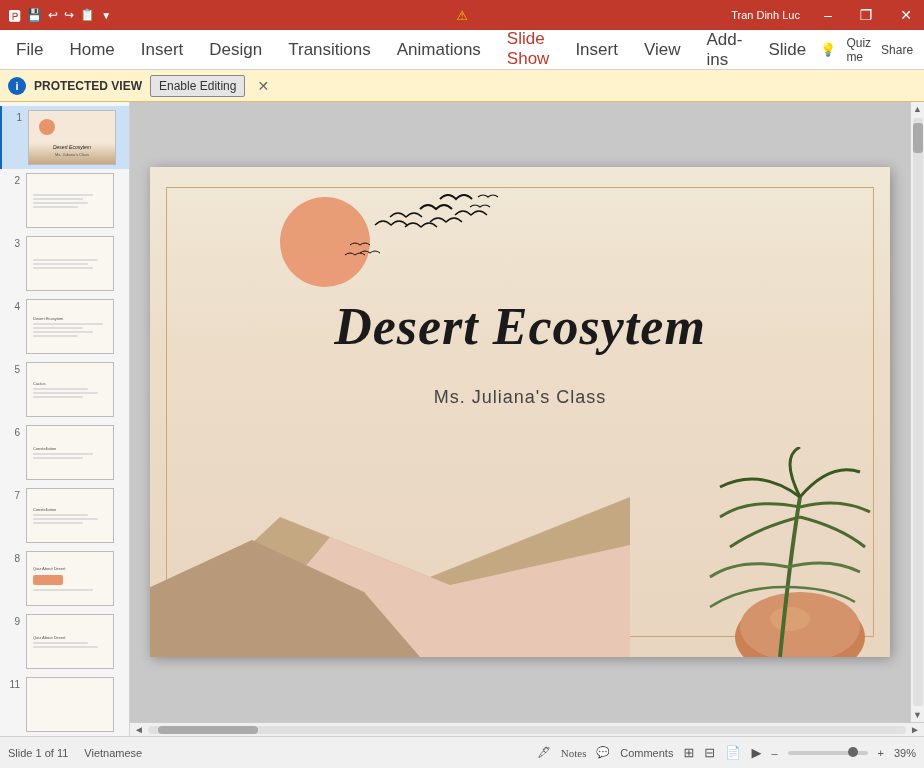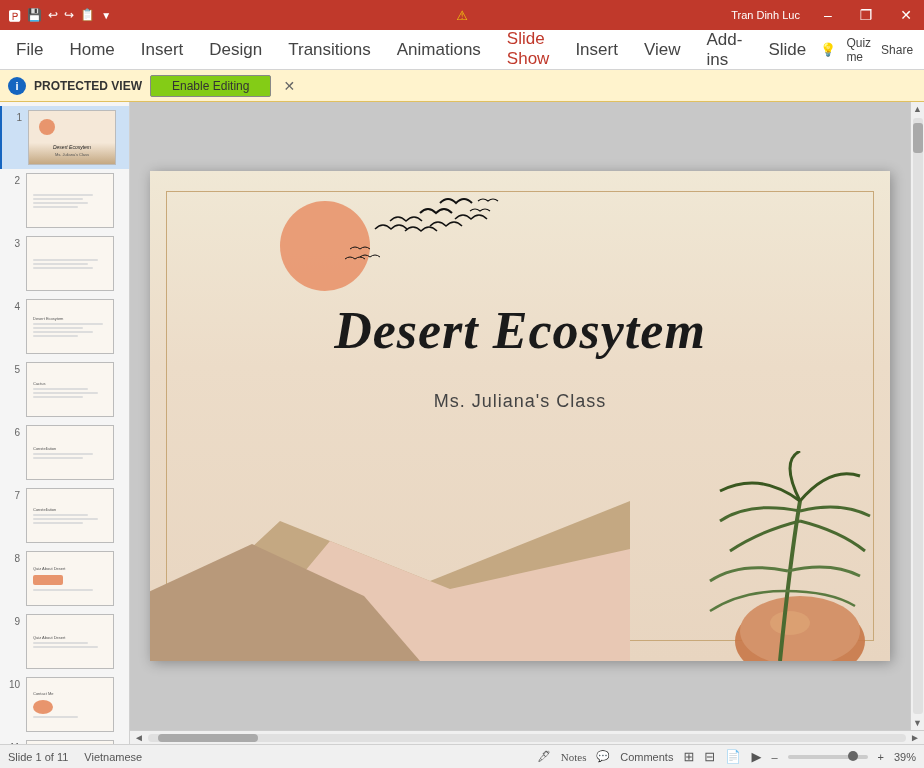--- a/index.html
+++ b/index.html
@@ -53,22 +53,22 @@
       font-size: 12px;
     }
     .protected-icon {
       width: 18px; height: 18px;
       background: #1565c0;
       border-radius: 50%;
       display: flex; align-items: center; justify-content: center;
       color: white; font-size: 11px; font-weight: bold; flex-shrink: 0;
     }
     .enable-editing-btn {
-      padding: 3px 21px;
-      background: #84cc16;
+      padding: 3px 8px;
+      background: #e5e5e5;
       border: 1px solid #888;
       border-radius: 2px;
       font-size: 12px;
       cursor: pointer;
       color: #333;
     }
     .close-bar-btn { color: #666; cursor: pointer; font-size: 14px; padding: 0 4px; }
 
     
     .main-area {
@@ -243,21 +243,21 @@
       align-items: center;
       padding: 0 2px;
       gap: 2px;
     }
     .scroll-arrow { font-size: 10px; color: #666; cursor: pointer; padding: 0 2px; }
     .scroll-track { flex: 1; height: 8px; background: #e0e0e0; border-radius: 4px; position: relative; }
     .scroll-thumb { position: absolute; left: 10px; width: 100px; height: 8px; background: #aaa; border-radius: 4px; }
 
     
     .status-bar {
-      height: 24px;
+      height: 32px;
       background: #f0f0f0;
       border-top: 1px solid #d0d0d0;
       display: flex;
       align-items: center;
       padding: 0 8px;
       gap: 16px;
       font-size: 11px;
       color: #555;
     }
     .status-right {
@@ -429,28 +429,20 @@
 
     <div class="slide-thumb-row">
       <div class="slide-num">9</div>
       <div class="slide-thumb thumb-generic">
         <div style="font-size:4px;color:#555;margin-left:2px;">Quiz About Desert</div>
         <div class="thumb-line" style="width:55px;"></div>
         <div class="thumb-line" style="width:65px;"></div>
       </div>
     </div>
 
-    <div class="slide-thumb-row">
-      <div class="slide-num">10</div>
-      <div class="slide-thumb thumb-generic">
-        <div style="font-size:4px;color:#555;margin-left:2px;">Contact Me</div>
-        <div style="width:20px;height:14px;background:#e8956d;border-radius:50%;margin:2px 2px 0;"></div>
-        <div class="thumb-line" style="width:45px;"></div>
-      </div>
-    </div>
 
     <div class="slide-thumb-row">
       <div class="slide-num">11</div>
       <div class="slide-thumb thumb-generic">
         
         
       </div>
     </div>
 
   </div>

